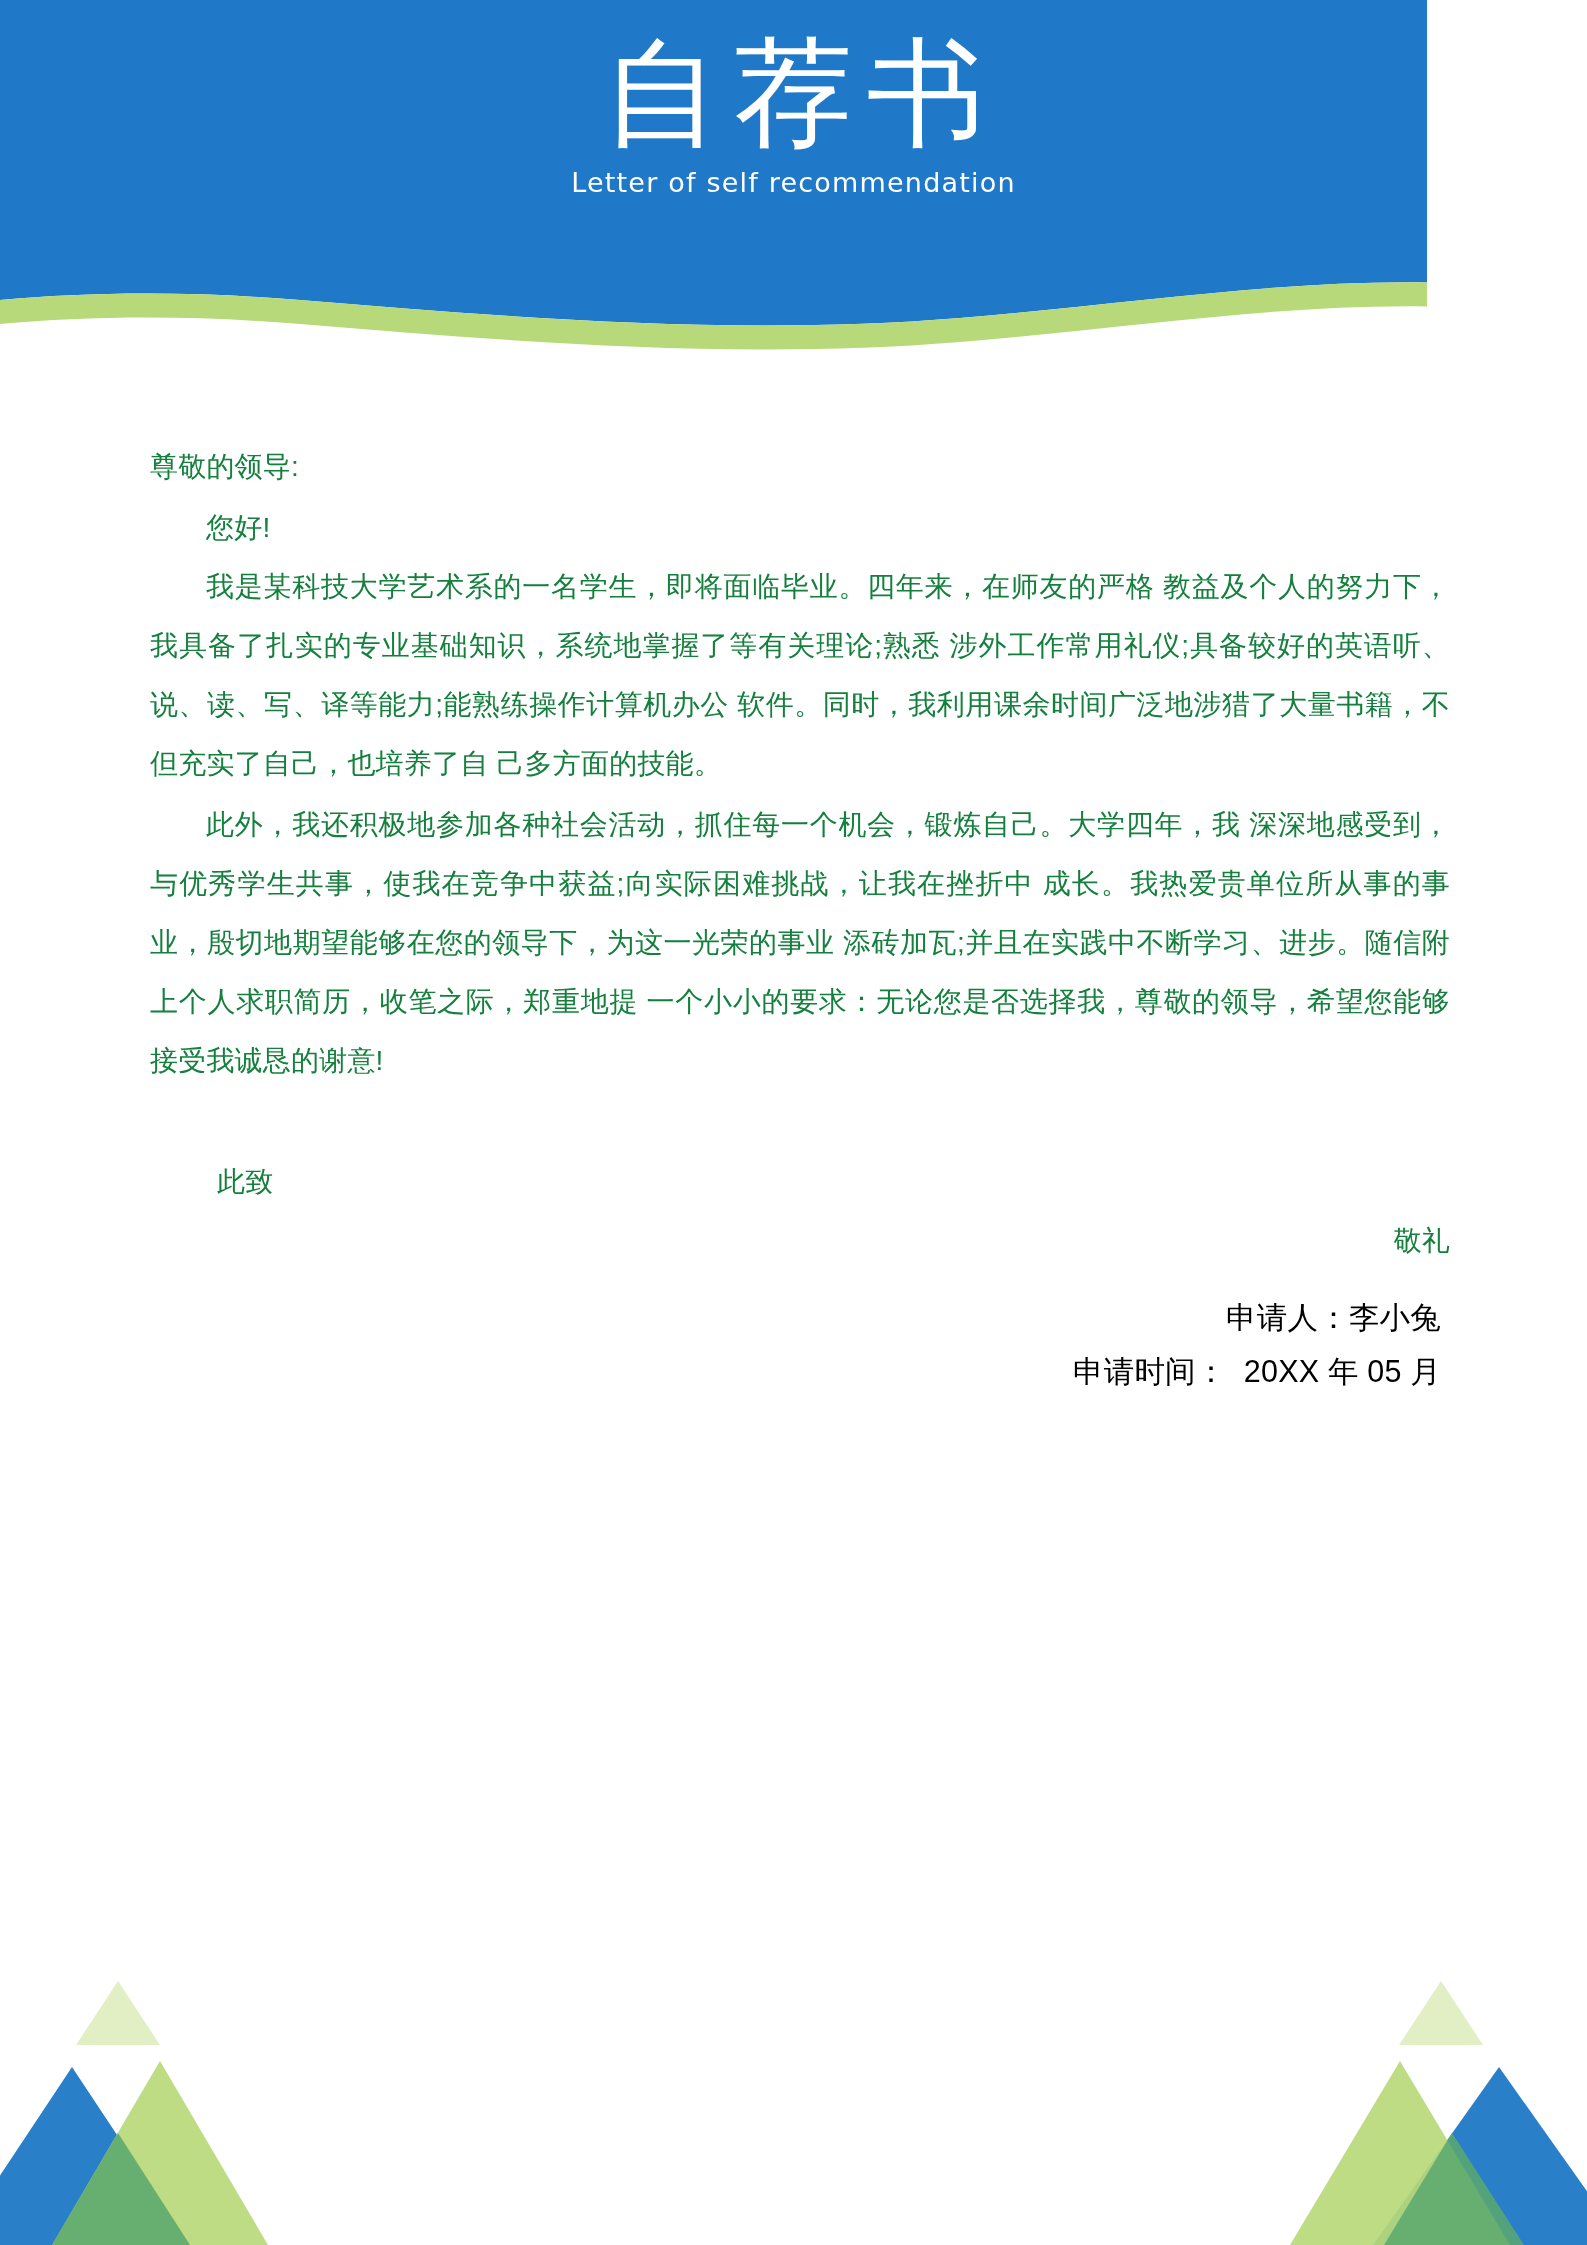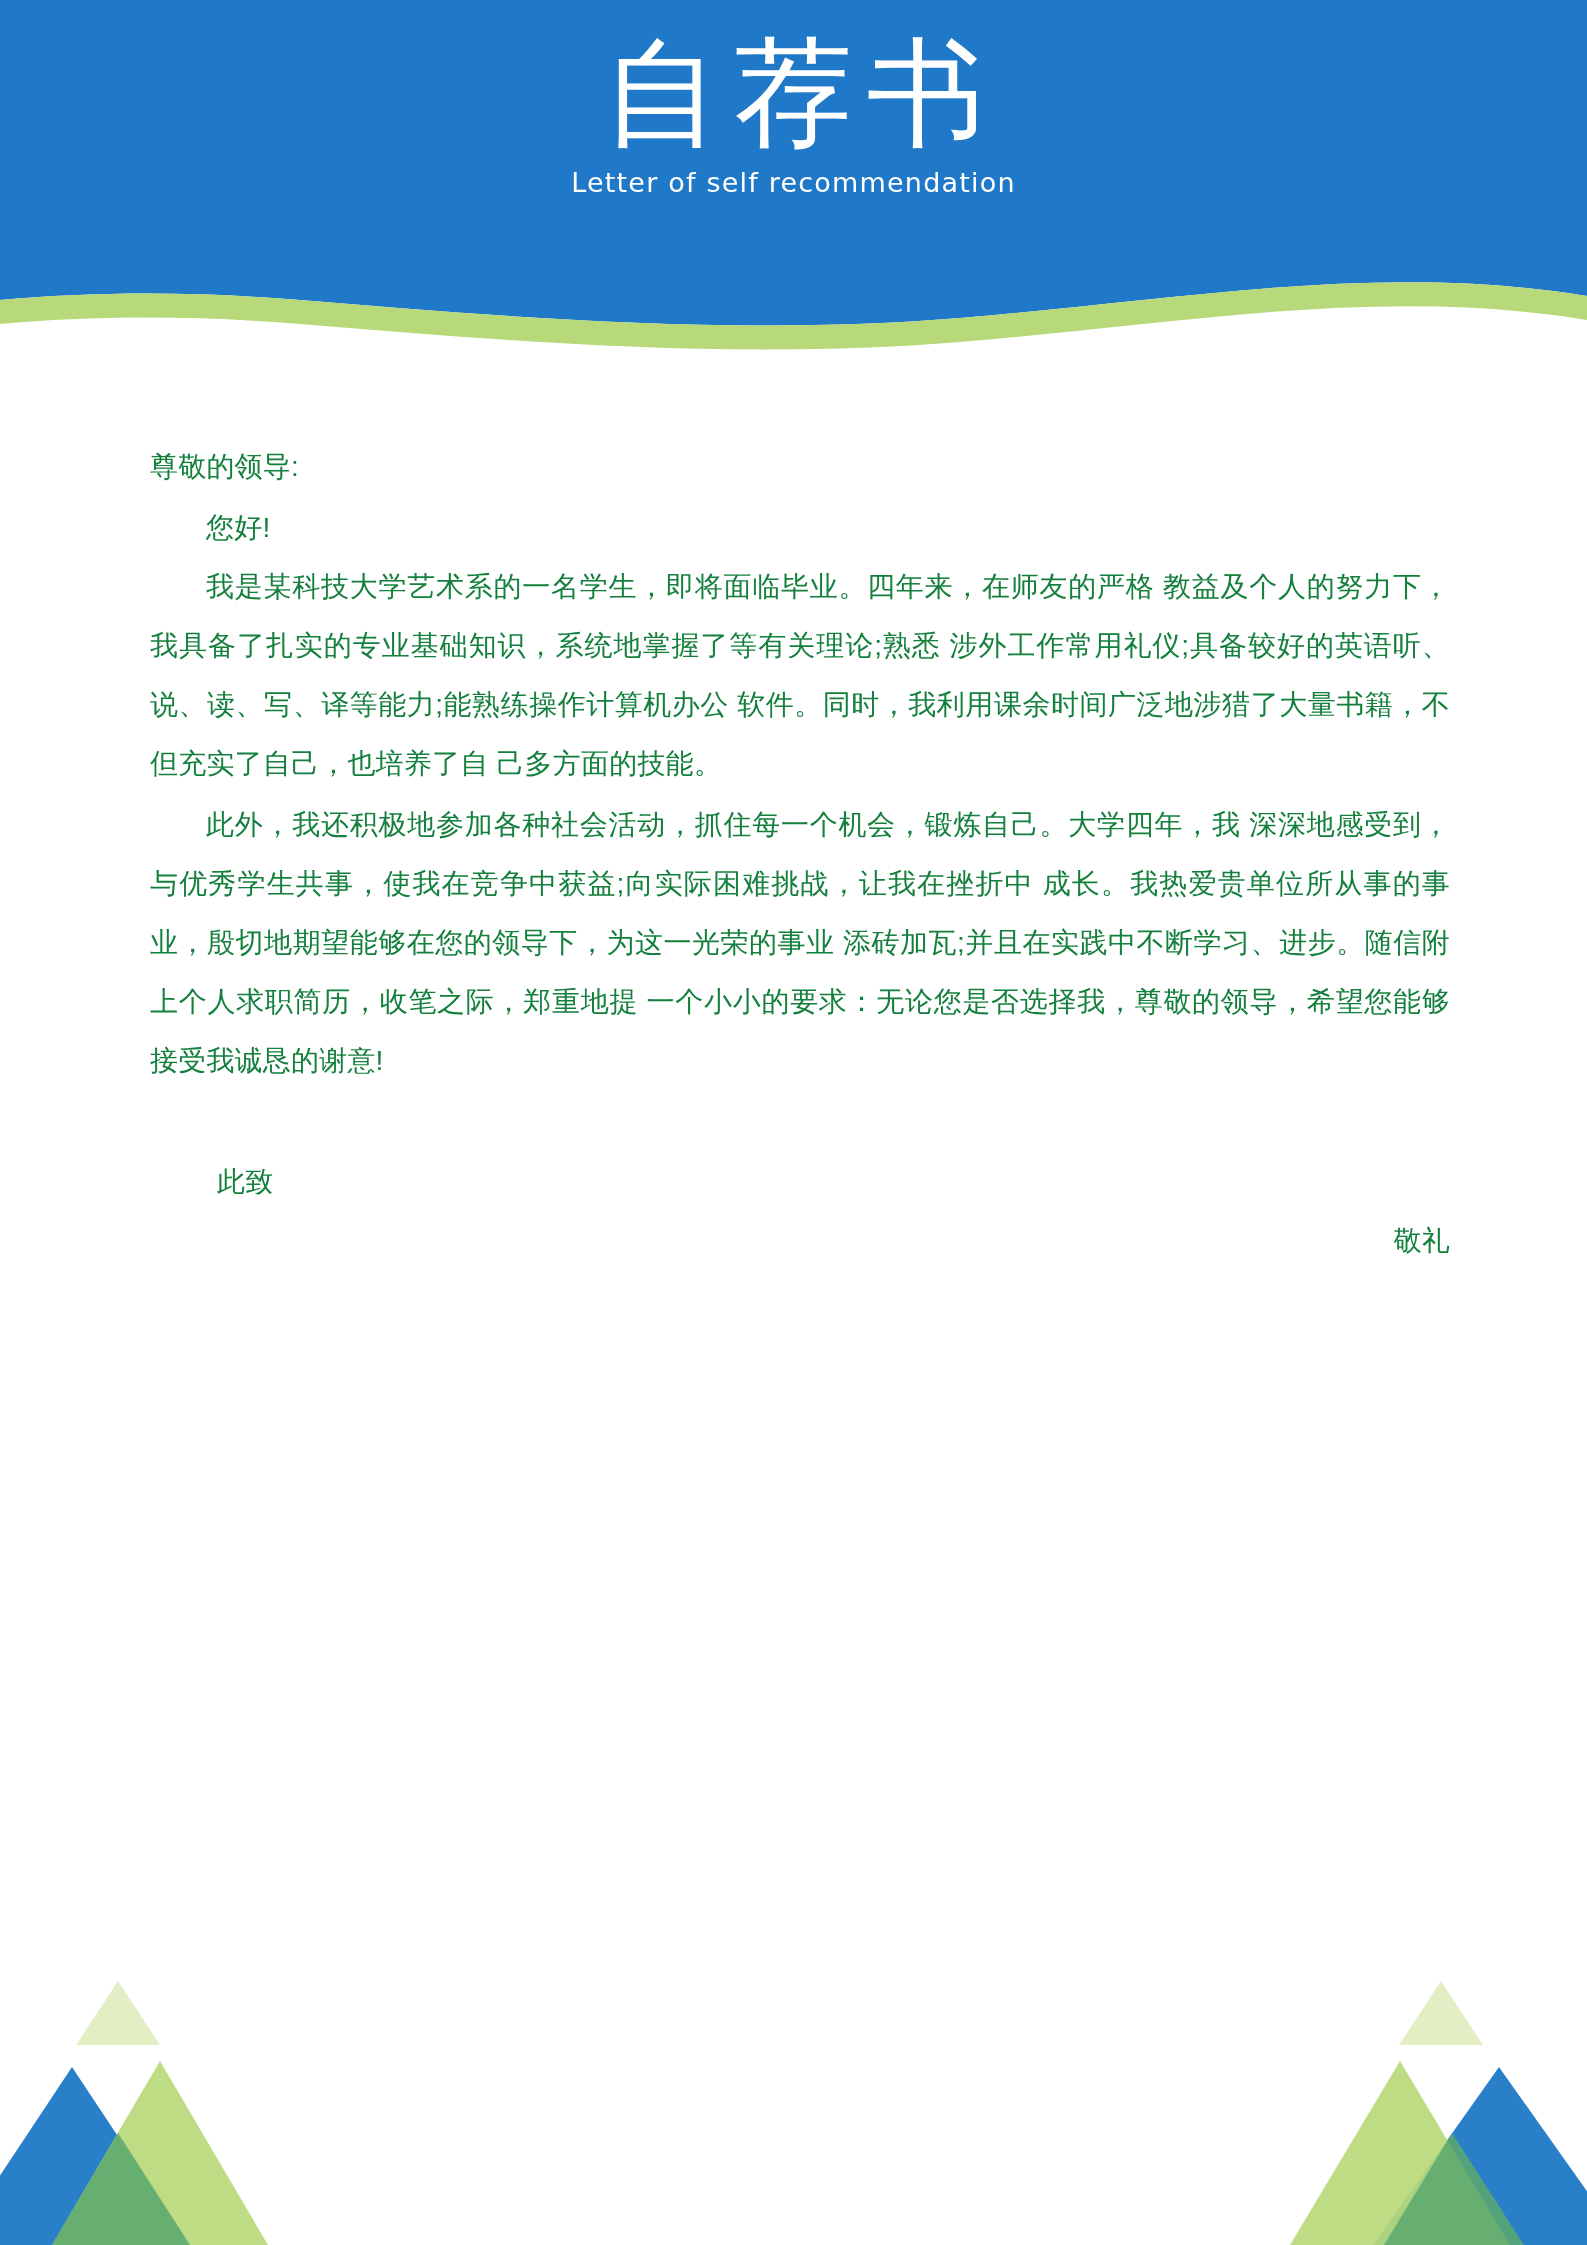--- a/index.html
+++ b/index.html
@@ -23,21 +23,21 @@
     height: 2245px;
     background: #ffffff;
     overflow: hidden;
   }
 
   
   .header {
     position: absolute;
     left: 0;
     top: 0;
-    width: 1587px;
+    width: 1427px;
     height: 360px;
     overflow: hidden;
     z-index: 1;
   }
   .header-svg {
     position: absolute;
     left: 0;
     top: 0;
     display: block;
   }
@@ -175,20 +175,24 @@
     <p class="greeting">您好!</p>
     <p class="para">我是某科技大学艺术系的一名学生，即将面临毕业。四年来，在师友的严格 教益及个人的努力下，我具备了扎实的专业基础知识，系统地掌握了等有关理论;熟悉 涉外工作常用礼仪;具备较好的英语听、说、读、写、译等能力;能熟练操作计算机办公 软件。同时，我利用课余时间广泛地涉猎了大量书籍，不但充实了自己，也培养了自 己多方面的技能。</p>
     <p class="para">此外，我还积极地参加各种社会活动，抓住每一个机会，锻炼自己。大学四年，我 深深地感受到，与优秀学生共事，使我在竞争中获益;向实际困难挑战，让我在挫折中 成长。我热爱贵单位所从事的事业，殷切地期望能够在您的领导下，为这一光荣的事业 添砖加瓦;并且在实践中不断学习、进步。随信附上个人求职简历，收笔之际，郑重地提 一个小小的要求：无论您是否选择我，尊敬的领导，希望您能够接受我诚恳的谢意!</p>
 
     <div class="closing">
       <p class="closing-line-1">此致</p>
       <p class="closing-line-2">敬礼</p>
     </div>
   </div>
 
+  <div class="signature">
+    <p>申请人：李小兔</p>
+    <p>申请时间：  20XX 年 05 月</p>
+  </div>
 
   <svg class="footer-deco" width="1587" height="290" viewBox="0 0 1587 290">
 
     <polygon points="118,26 160,90 76,90" fill="#e2efc4"></polygon>
     <polygon points="72,112 190,290 -46,290" fill="#2a7fc9"></polygon>
     <polygon points="160,106 268,290 52,290" fill="#b7d97a" opacity="0.92"></polygon>
     <polygon points="118,178 190,290 52,290" fill="#5aa86f" opacity="0.85"></polygon>
 
     <polygon points="1441,26 1483,90 1399,90" fill="#e2efc4"></polygon>
     <polygon points="1499,112 1625,290 1373,290" fill="#2a7fc9"></polygon>

